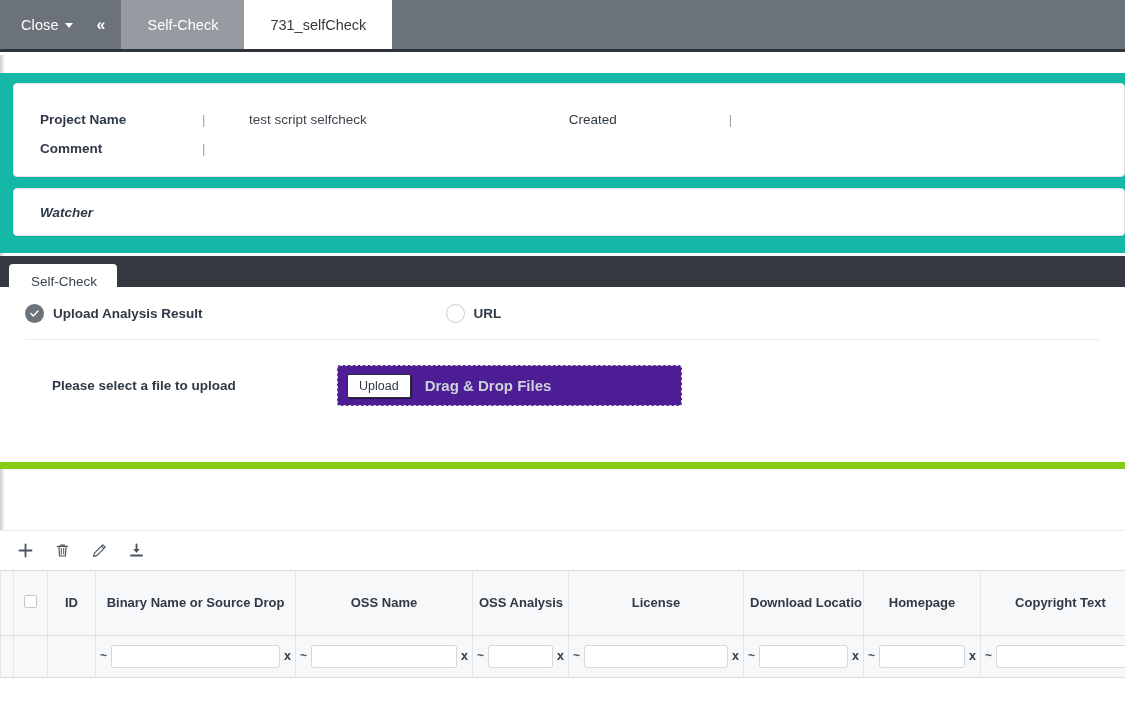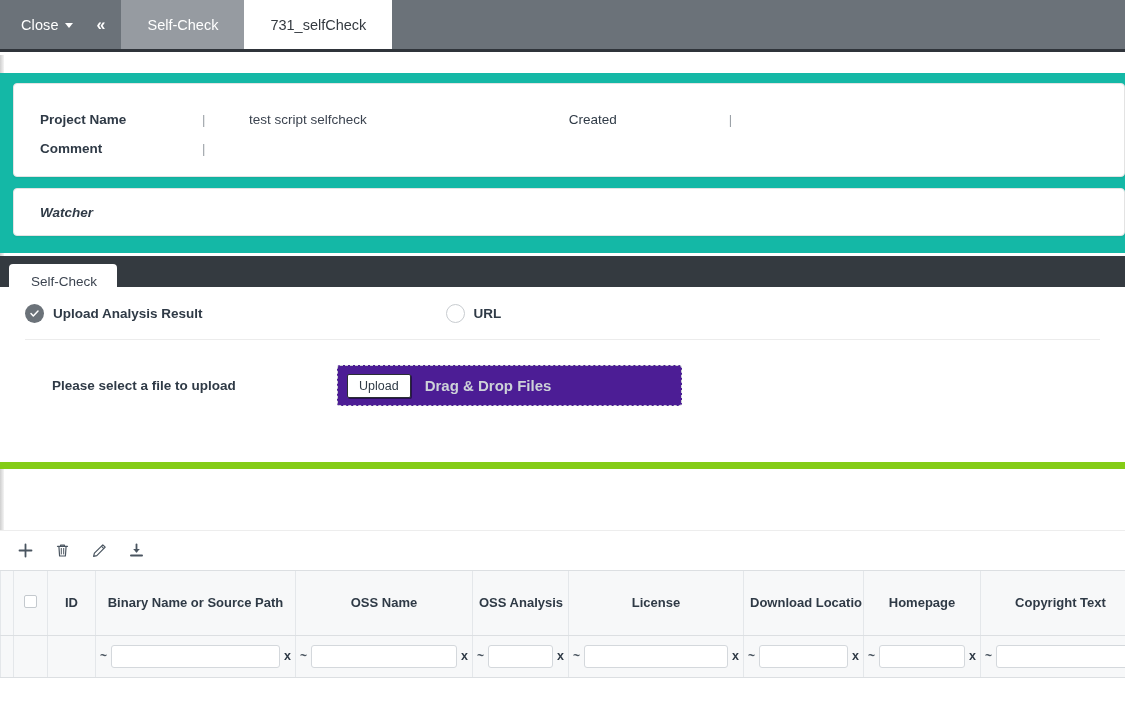--- a/index.html
+++ b/index.html
@@ -318,21 +318,21 @@
         <col style="width:117px">
         <col style="width:160px">
       </colgroup>
       <thead>
         <tr>
           <th class="first-col"></th>
           <th>
             <span class="hdr-check"></span>
           </th>
           <th>ID</th>
-          <th>Binary Name or Source Path</th>
+          <th>Binary Name or Source Drop</th>
           <th>OSS Name</th>
           <th>OSS Analysis</th>
           <th>License</th>
           <th>Download Locatio</th>
           <th>Homepage</th>
           <th>Copyright Text</th>
         </tr>
       </thead>
       <tbody>
         <tr>

